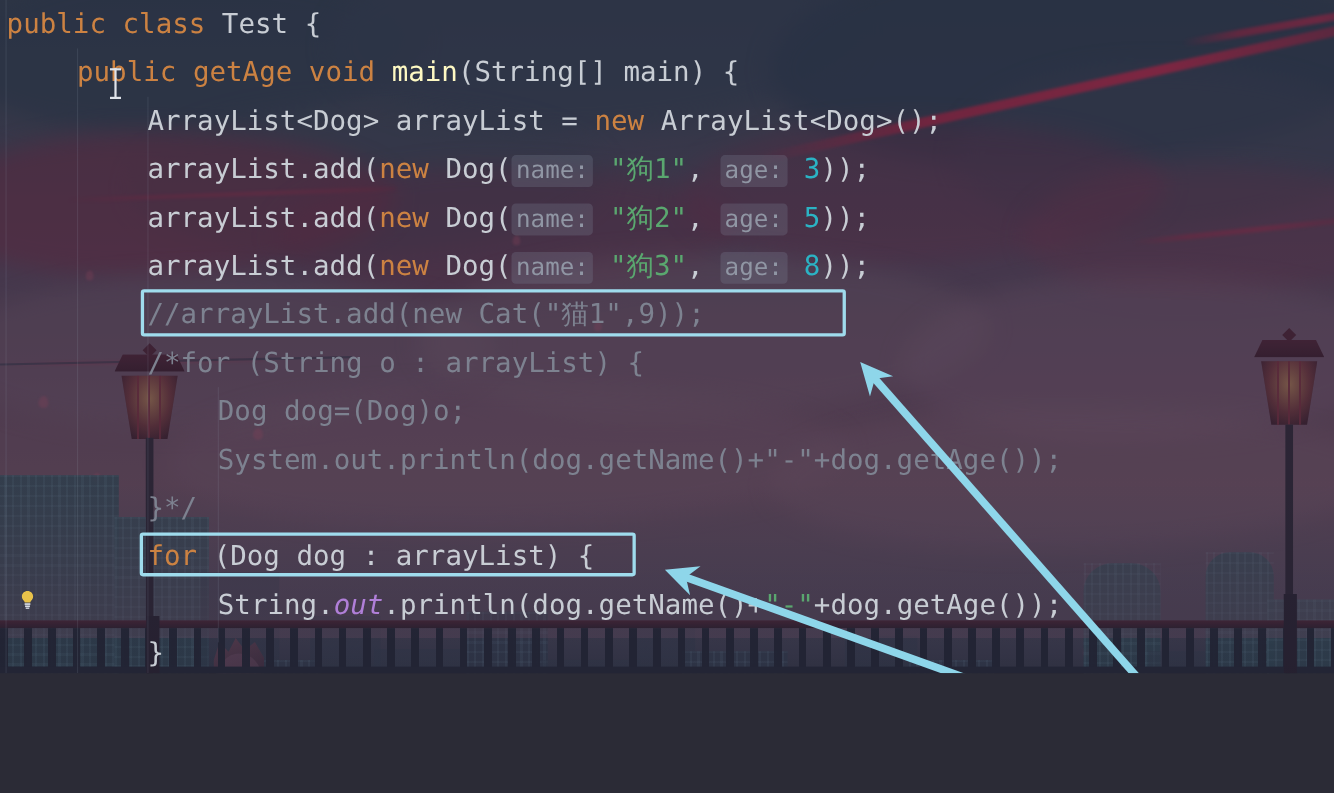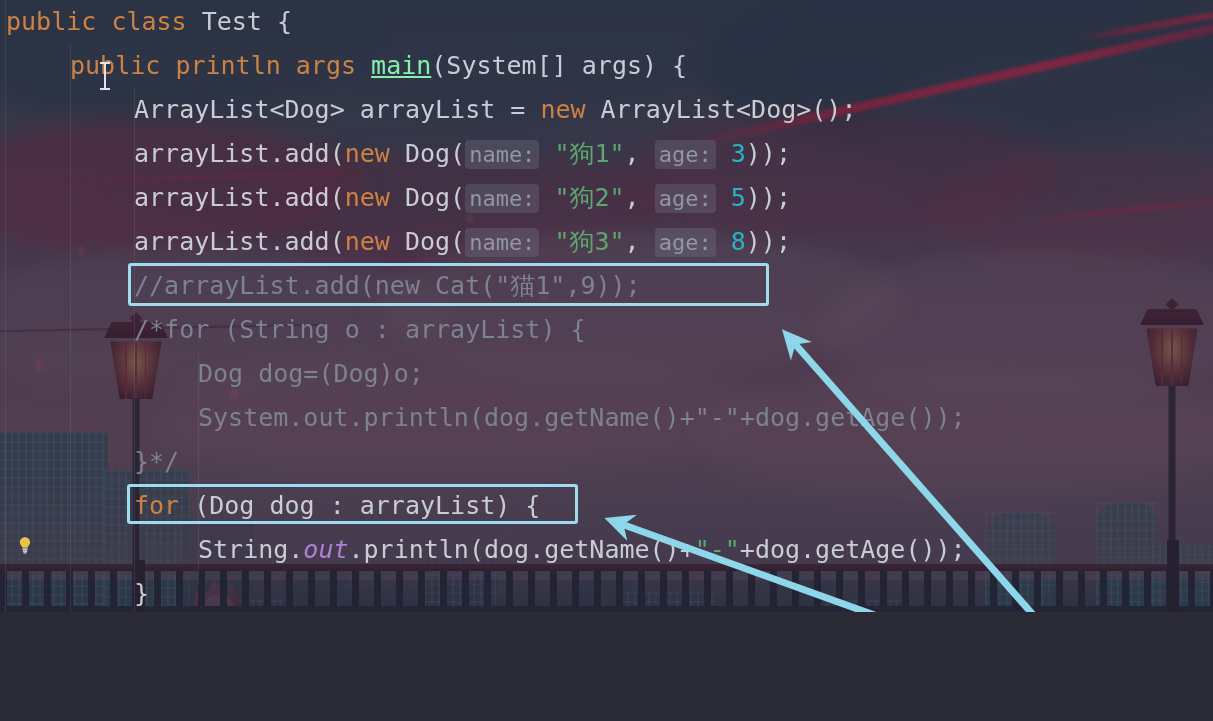--- a/index.html
+++ b/index.html
@@ -211,21 +211,21 @@
     position: absolute;
     left: 0;
     white-space: pre;
     font-size: 25px;
     line-height: 44px;
     letter-spacing: 0px;
     font-family: "DejaVu Sans Mono", "Liberation Mono", monospace;
   }
   .tok-kw      { color: #cc8242; }
   .tok-plain   { color: #c8cdd4; }
-  .tok-method  { color: #86efac; text-decoration: underline; }
+  .tok-method  { color: #fef9c3; }
   .tok-string  { color: #5aa76f; }
   .tok-num     { color: #2bb3c4; }
   .tok-comment { color: #7d8290; }
   .tok-static  { color: #b07fd8; font-style: italic; }
   .tok-hint {
     color: #9096a4;
     background: rgba(128,136,155,.26);
     border-radius: 4px;
     padding: 2px 4px;
     font-size: 22px;
@@ -396,21 +396,21 @@
   </div>
 
   <div id="editor">
     <div class="indent-guide" style="left:5px;top:0;height:700px;"></div>
     <div class="indent-guide" style="left:70px;top:44px;height:640px;"></div>
     <div class="indent-guide" style="left:134px;top:88px;height:540px;"></div>
     <div class="indent-guide" style="left:198px;top:352px;height:232px;"></div>
 
     <div id="code-lines">
         <div class="code-line" id="line-1" style="top: 0px; padding-left: 6px;"><span class="tok-kw">public</span><span class="tok-plain"> </span><span class="tok-kw">class</span><span class="tok-plain"> Test {</span></div>
-        <div class="code-line" id="line-2" style="top: 44px; padding-left: 70px;"><span class="tok-kw">public</span><span class="tok-plain"> </span><span class="tok-kw">println</span><span class="tok-plain"> </span><span class="tok-kw">args</span><span class="tok-plain"> </span><span class="tok-method">main</span><span class="tok-plain">(System[] args) {</span></div>
+        <div class="code-line" id="line-2" style="top: 44px; padding-left: 70px;"><span class="tok-kw">public</span><span class="tok-plain"> </span><span class="tok-kw">getAge</span><span class="tok-plain"> </span><span class="tok-kw">void</span><span class="tok-plain"> </span><span class="tok-method">main</span><span class="tok-plain">(String[] main) {</span></div>
         <div class="code-line" id="line-3" style="top: 88px; padding-left: 134px;"><span class="tok-plain">ArrayList&lt;Dog&gt; arrayList = </span><span class="tok-kw">new</span><span class="tok-plain"> ArrayList&lt;Dog&gt;();</span></div>
         <div class="code-line" id="line-4" style="top: 132px; padding-left: 134px;"><span class="tok-plain">arrayList.add(</span><span class="tok-kw">new</span><span class="tok-plain"> Dog(</span><span class="tok-hint">name:</span><span class="tok-plain"> </span><span class="tok-string">"狗1"</span><span class="tok-plain">, </span><span class="tok-hint">age:</span><span class="tok-plain"> </span><span class="tok-num">3</span><span class="tok-plain">));</span></div>
         <div class="code-line" id="line-5" style="top: 176px; padding-left: 134px;"><span class="tok-plain">arrayList.add(</span><span class="tok-kw">new</span><span class="tok-plain"> Dog(</span><span class="tok-hint">name:</span><span class="tok-plain"> </span><span class="tok-string">"狗2"</span><span class="tok-plain">, </span><span class="tok-hint">age:</span><span class="tok-plain"> </span><span class="tok-num">5</span><span class="tok-plain">));</span></div>
         <div class="code-line" id="line-6" style="top: 220px; padding-left: 134px;"><span class="tok-plain">arrayList.add(</span><span class="tok-kw">new</span><span class="tok-plain"> Dog(</span><span class="tok-hint">name:</span><span class="tok-plain"> </span><span class="tok-string">"狗3"</span><span class="tok-plain">, </span><span class="tok-hint">age:</span><span class="tok-plain"> </span><span class="tok-num">8</span><span class="tok-plain">));</span></div>
         <div class="code-line" id="line-7" style="top: 264px; padding-left: 134px;"><span class="tok-comment">//arrayList.add(new Cat("猫1",9));</span></div>
         <div class="code-line" id="line-8" style="top: 308px; padding-left: 134px;"><span class="tok-comment">/*for (String o : arrayList) {</span></div>
         <div class="code-line" id="line-9" style="top: 352px; padding-left: 198px;"><span class="tok-comment">Dog dog=(Dog)o;</span></div>
         <div class="code-line" id="line-10" style="top: 396px; padding-left: 198px;"><span class="tok-comment">System.out.println(dog.getName()+"-"+dog.getAge());</span></div>
         <div class="code-line" id="line-11" style="top: 440px; padding-left: 134px;"><span class="tok-comment">}*/</span></div>
         <div class="code-line" id="line-12" style="top: 484px; padding-left: 134px;"><span class="tok-kw">for</span><span class="tok-plain"> (Dog dog : arrayList) {</span></div>

